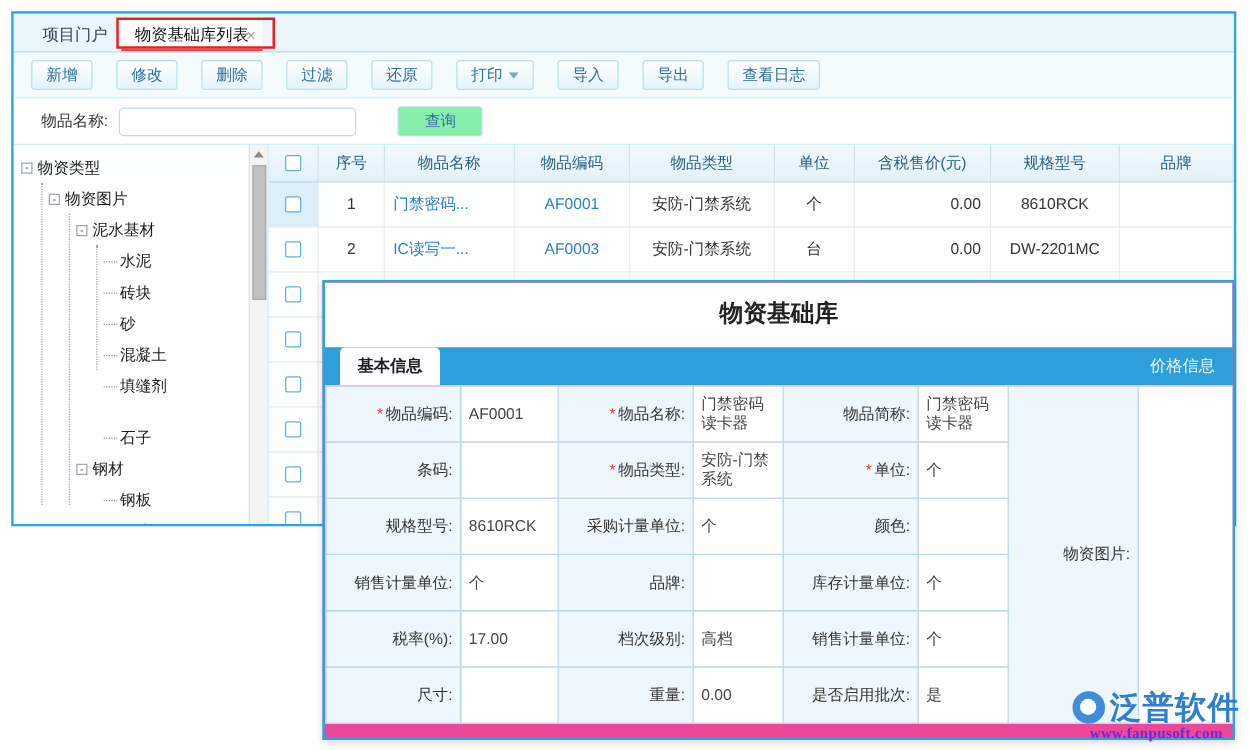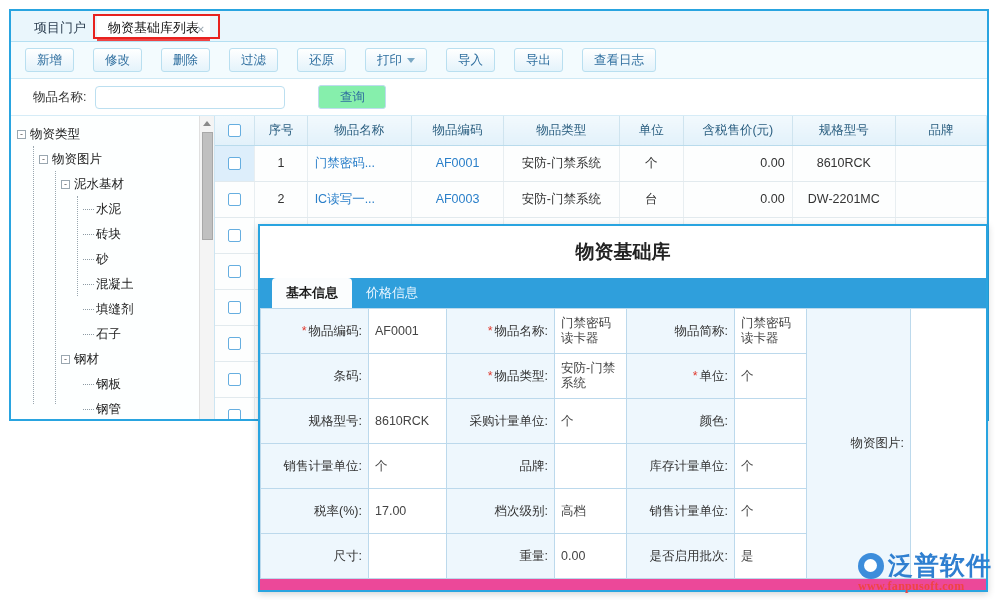--- a/index.html
+++ b/index.html
@@ -217,20 +217,21 @@
     font-size: 19px;
     font-weight: bold;
     color: #222;
     background: #fff;
   }
   #dlg-tabs {
     height: 30px;
     background: #2f9fdc;
     display: flex; align-items: flex-end;
     padding-left: 12px;
+    justify-content: space-between;
   }
   .dtab {
     height: 30px; line-height: 30px;
     padding: 0 14px;
     font-size: 13px;
     color: #eaf6ff;
     cursor: pointer;
   }
   .dtab.active {
     background: #fbfdfe;
@@ -270,21 +271,21 @@
   td.imgcell {
     background:#eef7fd;
     text-align:right;
     vertical-align: middle;
   }
   td.imgbox { background:#ffffff; }
 
   
   #watermark {
     position: absolute; right: 8px; bottom: 6px;
-    display: flex; flex-direction: column; align-items: flex-start;
+    display: flex; flex-direction: column; align-items: center;
     pointer-events:none;
   }
   #wm-row { display:flex; align-items:center; }
   #wm-mark {
     width: 26px; height: 26px; border-radius: 50%;
     background: #3d8ddb;
     position: relative; margin-right: 4px;
   }
   #wm-mark::after {
     content:""; position:absolute; left:6px; top:6px;
@@ -296,21 +297,21 @@
     width:11px;height:6px;background:#3d8ddb;
     border-top-right-radius:6px;
   }
   #wm-text {
     font-size: 25px; font-weight: bold;
     color: #2f7fd0;
     letter-spacing: 1px;
     font-family: "DejaVu Sans", sans-serif;
   }
   #wm-url {
-    font-size: 12px; color: #ef4444; font-weight: bold;
+    font-size: 12px; color: #6d28d9; font-weight: bold;
     margin-top: -3px; letter-spacing:.3px;
     font-family: "Liberation Serif", serif;
   }
 </style>
 </head>
 <body>
 
 <div id="stage">
 
   <div id="main-window">
@@ -351,21 +352,21 @@
       <div id="tree-panel">
         <div id="tree">
             <div class="tnode" style="padding-left: 0px;"><span class="exp">-</span><span>物资类型</span></div>
             <div class="tnode" style="padding-left: 22px;"><span class="exp">-</span><span>物资图片</span></div>
             <div class="tnode" style="padding-left: 44px;"><span class="exp">-</span><span>泥水基材</span></div>
             <div class="tnode" style="padding-left: 66px;"><span class="dash"></span><span>水泥</span></div>
             <div class="tnode" style="padding-left: 66px;"><span class="dash"></span><span>砖块</span></div>
             <div class="tnode" style="padding-left: 66px;"><span class="dash"></span><span>砂</span></div>
             <div class="tnode" style="padding-left: 66px;"><span class="dash"></span><span>混凝土</span></div>
             <div class="tnode" style="padding-left: 66px;"><span class="dash"></span><span>填缝剂</span></div>
-            <div class="tnode" style="padding-left: 66px;"><span class="dash"></span><span>石子</span></div>
+            <div class="tnode" style="padding-left: 66px; margin-top: 16px;"><span class="dash"></span><span>石子</span></div>
             <div class="tnode" style="padding-left: 44px;"><span class="exp">-</span><span>钢材</span></div>
             <div class="tnode" style="padding-left: 66px;"><span class="dash"></span><span>钢板</span></div>
             <div class="tnode" style="padding-left: 66px;"><span class="dash"></span><span>钢管</span></div>
           </div>
 
         <div class="guide" style="left:22px; top:30px; height:258px;"></div>
         <div class="guide" style="left:44px; top:55px; height:233px;"></div>
         <div class="guide" style="left:66px; top:80px; height:100px;"></div>
         <div id="tree-scroll">
           <div class="arrow-up"></div>

